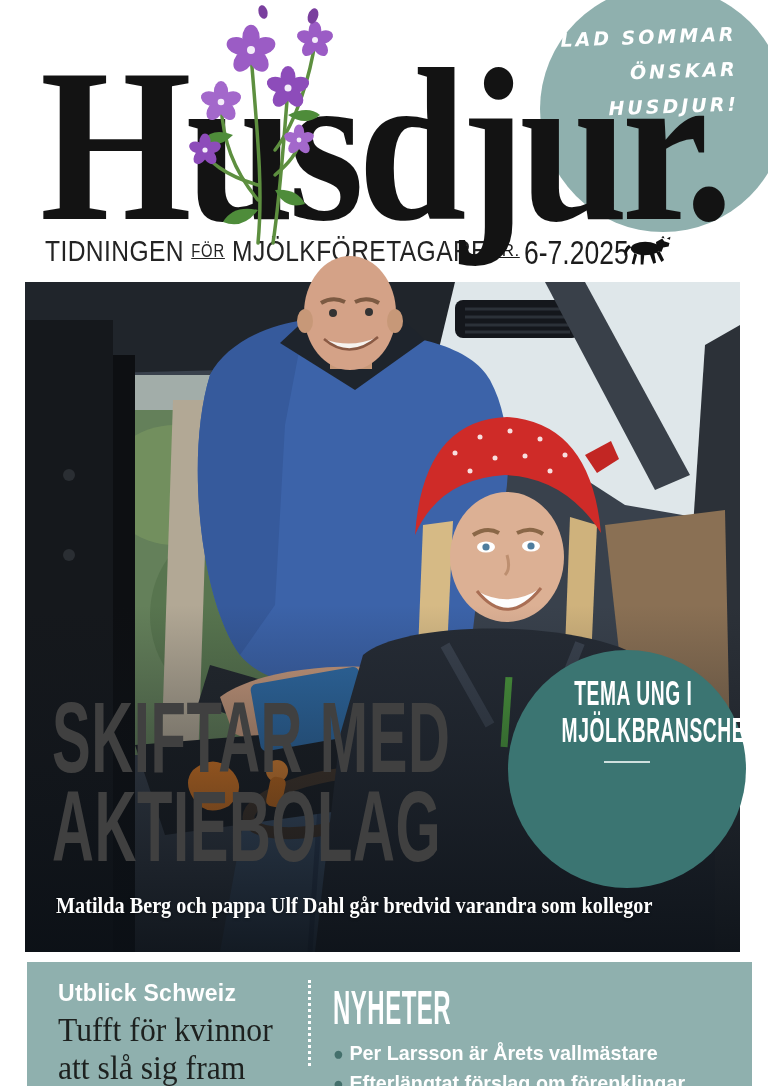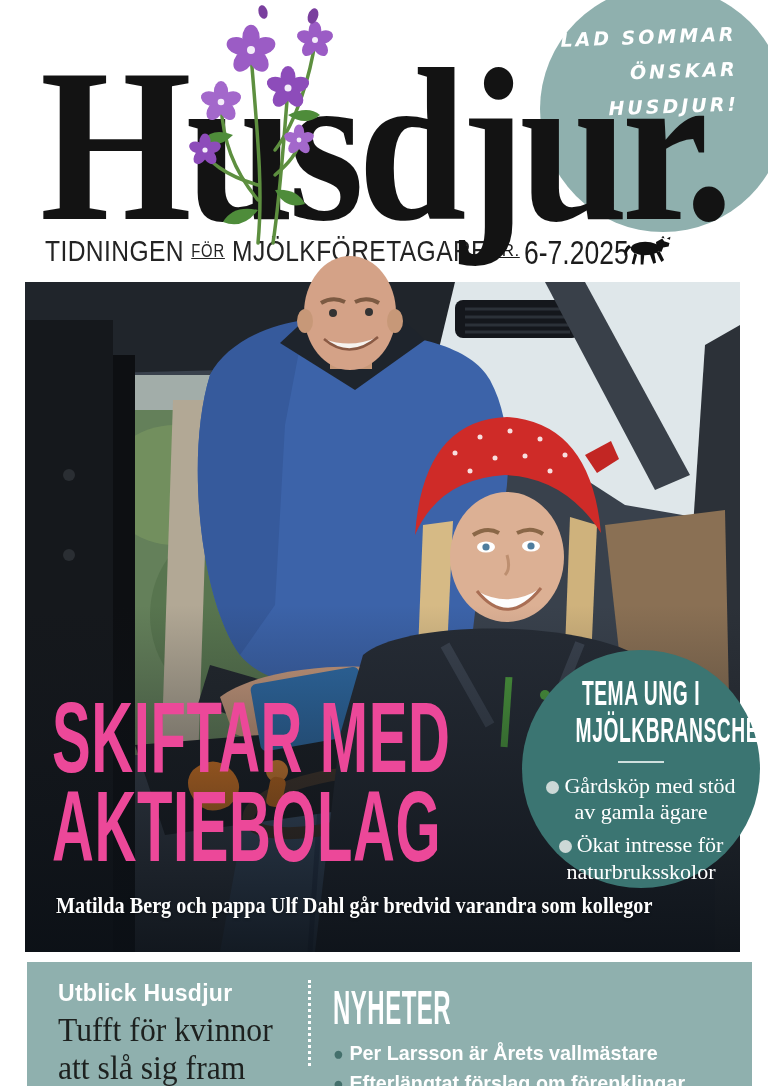--- a/index.html
+++ b/index.html
@@ -35,36 +35,36 @@
   .tagline .small-for{
     font-size:18px;text-decoration:underline;vertical-align:4px;letter-spacing:1px;
   }
   .issue{position:absolute;left:489px;top:233px;z-index:1;white-space:nowrap;color:#1c1c1c;}
   .issue-label{font-size:17px;text-decoration:underline;vertical-align:8px;letter-spacing:0.5px;}
   .issue-value{display:inline-block;font-size:34px;transform:scaleX(0.78);transform-origin:left top;margin-left:4px;}
   .cow{position:absolute;left:620px;top:236px;width:54px;height:32px;z-index:1;}
   
   .photo{position:absolute;left:25px;top:225px;width:715px;height:727px;z-index:2;}
   
-  .headline{position:absolute;left:52px;top:693px;z-index:4;color:#ec4899;font-weight:bold;}
+  .headline{position:absolute;left:52px;top:693px;z-index:4;color:#404040;font-weight:bold;}
   .hl-line{
     display:block;font-size:100px;line-height:0.89;letter-spacing:1px;
     transform:scaleX(0.58);transform-origin:left top;white-space:nowrap;
   }
   .subhead{
     position:absolute;left:56px;top:893px;margin:0;z-index:4;color:#ffffff;
     font-family:"Liberation Serif",serif;font-weight:bold;font-size:23px;
     white-space:nowrap;transform:scaleX(0.88);transform-origin:left top;
     text-shadow:0 1px 3px rgba(0,0,0,0.45);
   }
   
   .tema{
-    position:absolute;left:522px;top:650px;width:238px;height:238px;
+    position:absolute;left:508px;top:650px;width:238px;height:238px;
     border-radius:50%;background:#3b7572;z-index:5;color:#ffffff;
-    text-align:center;box-sizing:border-box;padding-top:25px;
+    text-align:right;box-sizing:border-box;padding-top:25px;
   }
   .tema-title span{
     display:block;font-size:35px;font-weight:bold;line-height:1.05;
     transform:scaleX(0.55);transform-origin:center top;letter-spacing:1px;white-space:nowrap;
   }
   .tema-divider{width:46px;height:2px;background:#cfe0de;margin:12px auto 10px;}
   .tema-bullets{
     list-style:none;margin:0 auto;padding:0;width:212px;
     font-family:"Liberation Serif",serif;font-size:22px;line-height:1.2;
   }
@@ -270,29 +270,25 @@
     <span class="hl-line">AKTIEBOLAG</span>
   </div>
   <p class="subhead">Matilda Berg och pappa Ulf Dahl går bredvid varandra som kollegor</p>
 
   <div class="tema">
     <div class="tema-title">
       <span>TEMA UNG I</span>
       <span>MJÖLKBRANSCHEN</span>
     </div>
     <div class="tema-divider"></div>
-    <ul class="tema-bullets">
-      <li><span class="tema-dot"></span><span>Gårdsköp med stöd av gamla ägare</span></li>
-      <li><span class="tema-dot"></span><span>Ökat intresse för naturbruksskolor</span></li>
-    </ul>
   </div>
 
   <footer class="strip">
     <div class="teaser-left">
-      <div class="kicker">Utblick Husdjur</div>
+      <div class="kicker">Utblick Schweiz</div>
       <div class="teaser-headline">
         <span>Tufft för kvinnor</span>
         <span>att slå sig fram</span>
       </div>
     </div>
     <div class="divider-dotted"></div>
     <div class="teaser-right">
       <div class="section-title">NYHETER</div>
       <ul class="news-bullets">
         <li><span class="news-dot">●</span><span>Per Larsson är Årets vallmästare</span></li>

